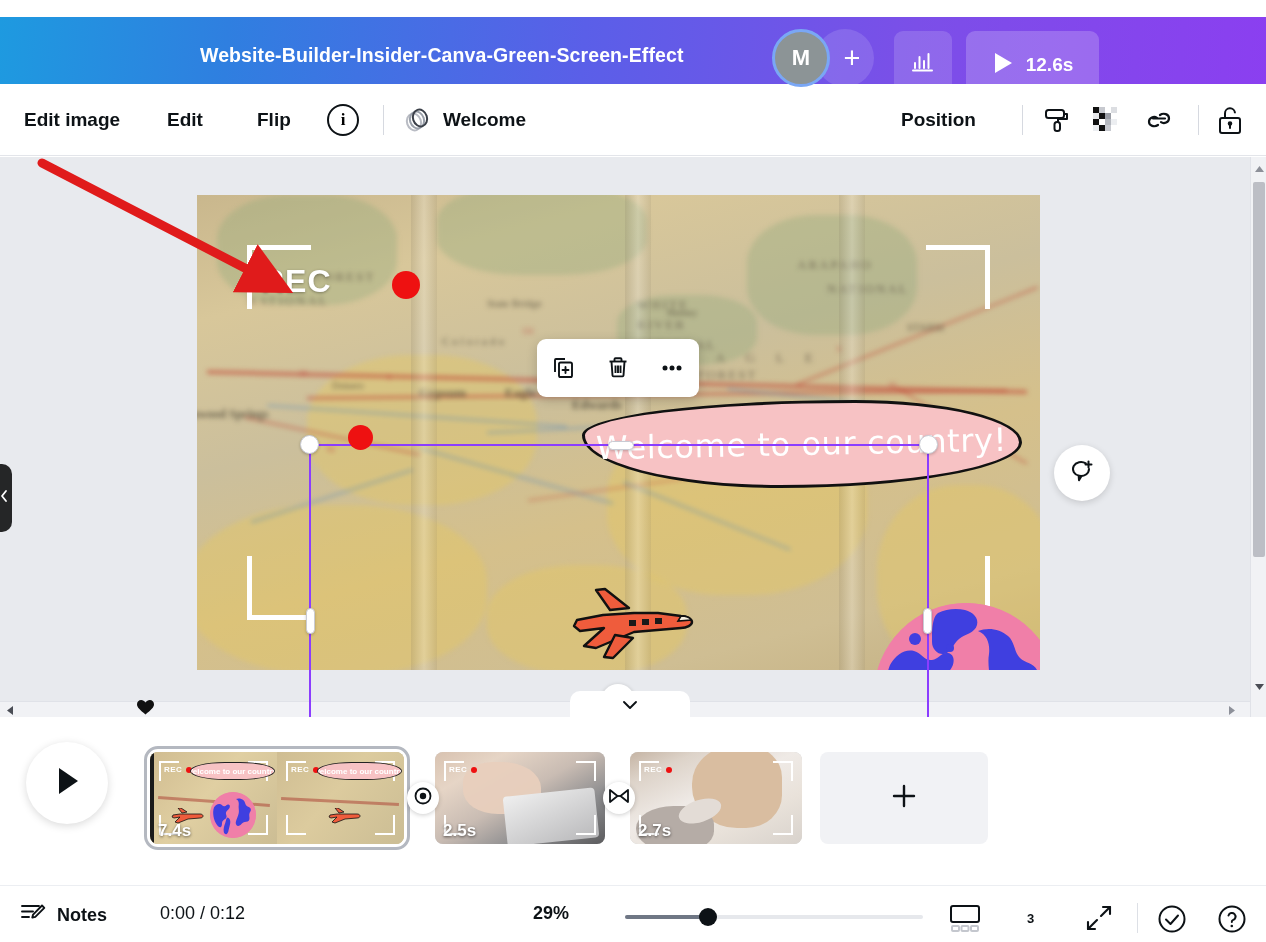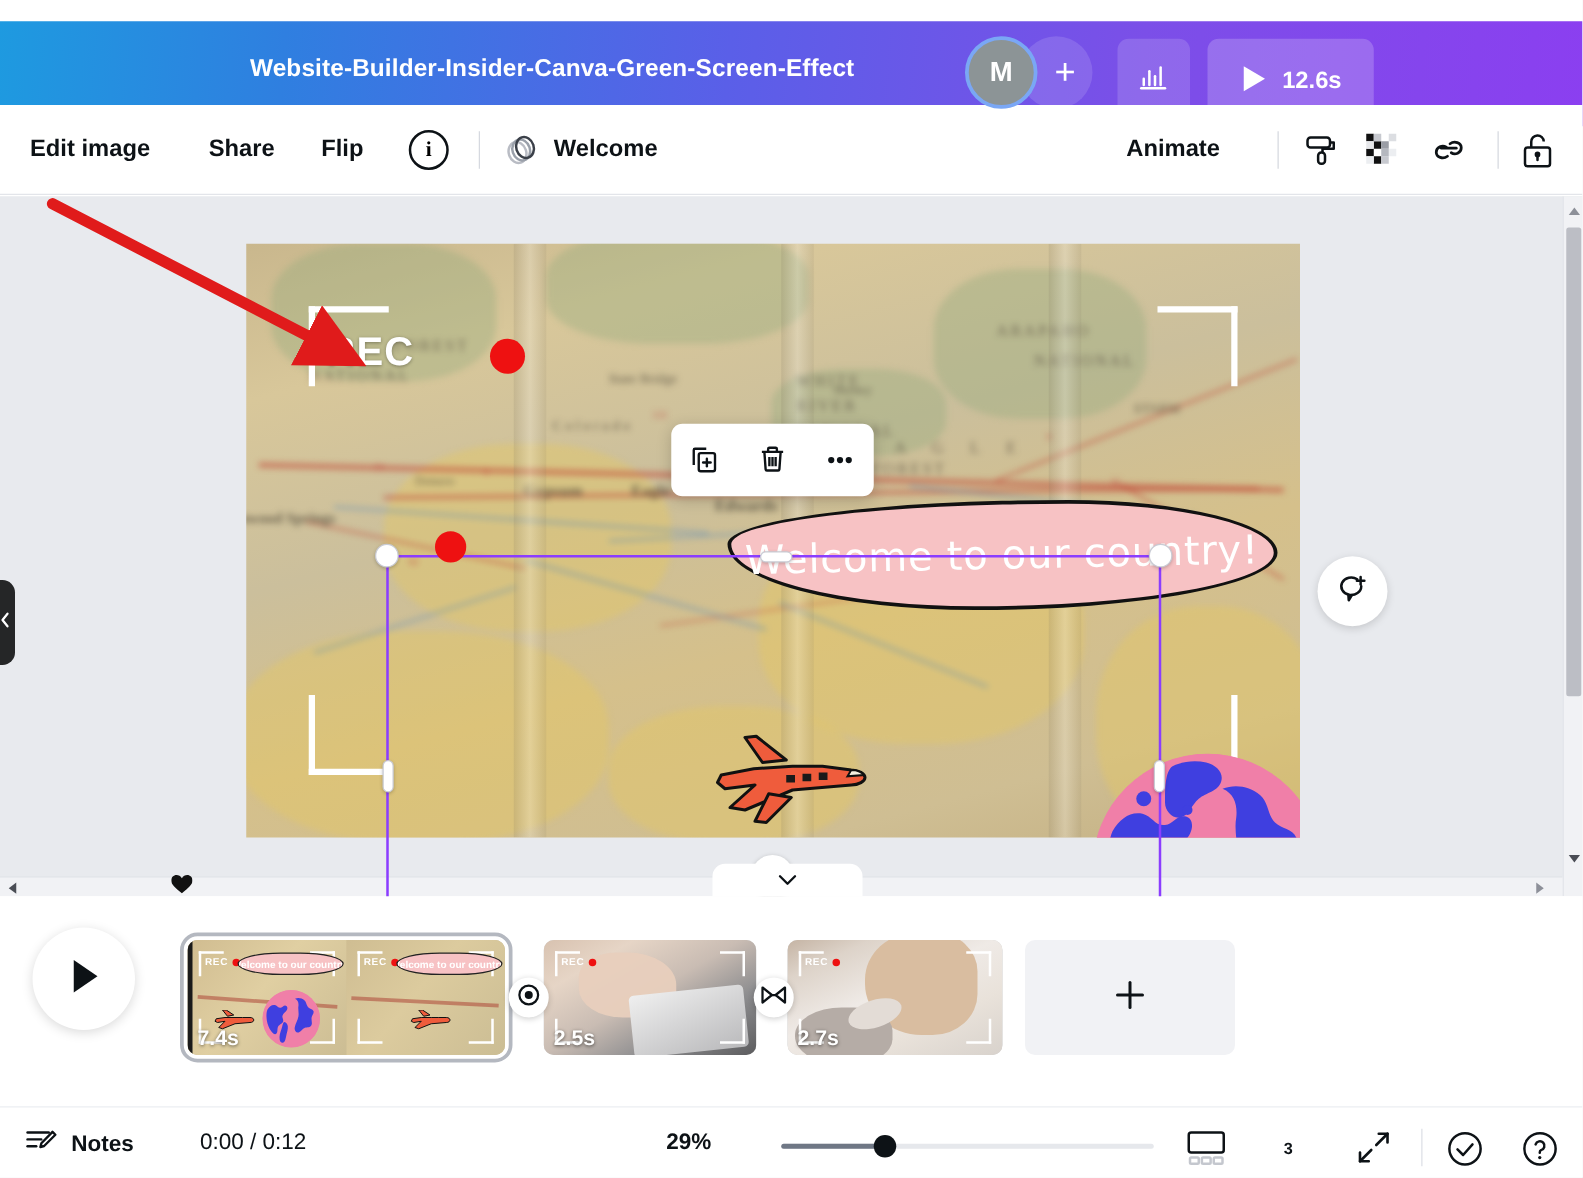--- a/index.html
+++ b/index.html
@@ -292,34 +292,34 @@
             <polygon points="3,2 20,12 3,22" fill="#fff"></polygon>
           </svg>
       </span>
       <span class="dur">12.6s</span>
     </div>
 
   </div>
 
   <div class="toolbar">
     <div class="tool-txt tl-edit">Edit image</div>
-    <div class="tool-txt tl-crop">Share</div>
+    <div class="tool-txt tl-crop">Edit</div>
     <div class="tool-txt tl-flip">Flip</div>
     <div class="tl-info">i</div>
     <div class="tl-div1"></div>
     <div class="tl-anim-ic">
       <svg width="30" height="30" viewBox="0 0 30 30" fill="none">
         <ellipse cx="12" cy="17" rx="7" ry="8.5" stroke="#b9bcc4" stroke-width="2" transform="rotate(-18 12 17)"></ellipse>
         <ellipse cx="15" cy="15" rx="7" ry="8.5" stroke="#9aa0aa" stroke-width="2" transform="rotate(-18 15 15)"></ellipse>
         <ellipse cx="18" cy="13" rx="7" ry="8.5" stroke="#3b4049" stroke-width="2" transform="rotate(-18 18 13)"></ellipse>
       </svg>
     </div>
     <div class="tool-txt tl-anim">Welcome</div>
 
-    <div class="tool-txt tl-pos">Animate</div>
+    <div class="tool-txt tl-pos">Position</div>
     <div class="tl-div2"></div>
 
     <div class="tl-roller">
       <svg width="32" height="32" viewBox="0 0 32 32" fill="none" stroke="#0d1216" stroke-width="2" stroke-linejoin="round">
         <rect x="6" y="6" width="18" height="8" rx="2.5"></rect>
         <path d="M24 10h3v5h-9v3"></path>
         <rect x="14.5" y="18" width="5.5" height="9" rx="2.5"></rect>
       </svg>
     </div>
     <div class="tl-trans">

